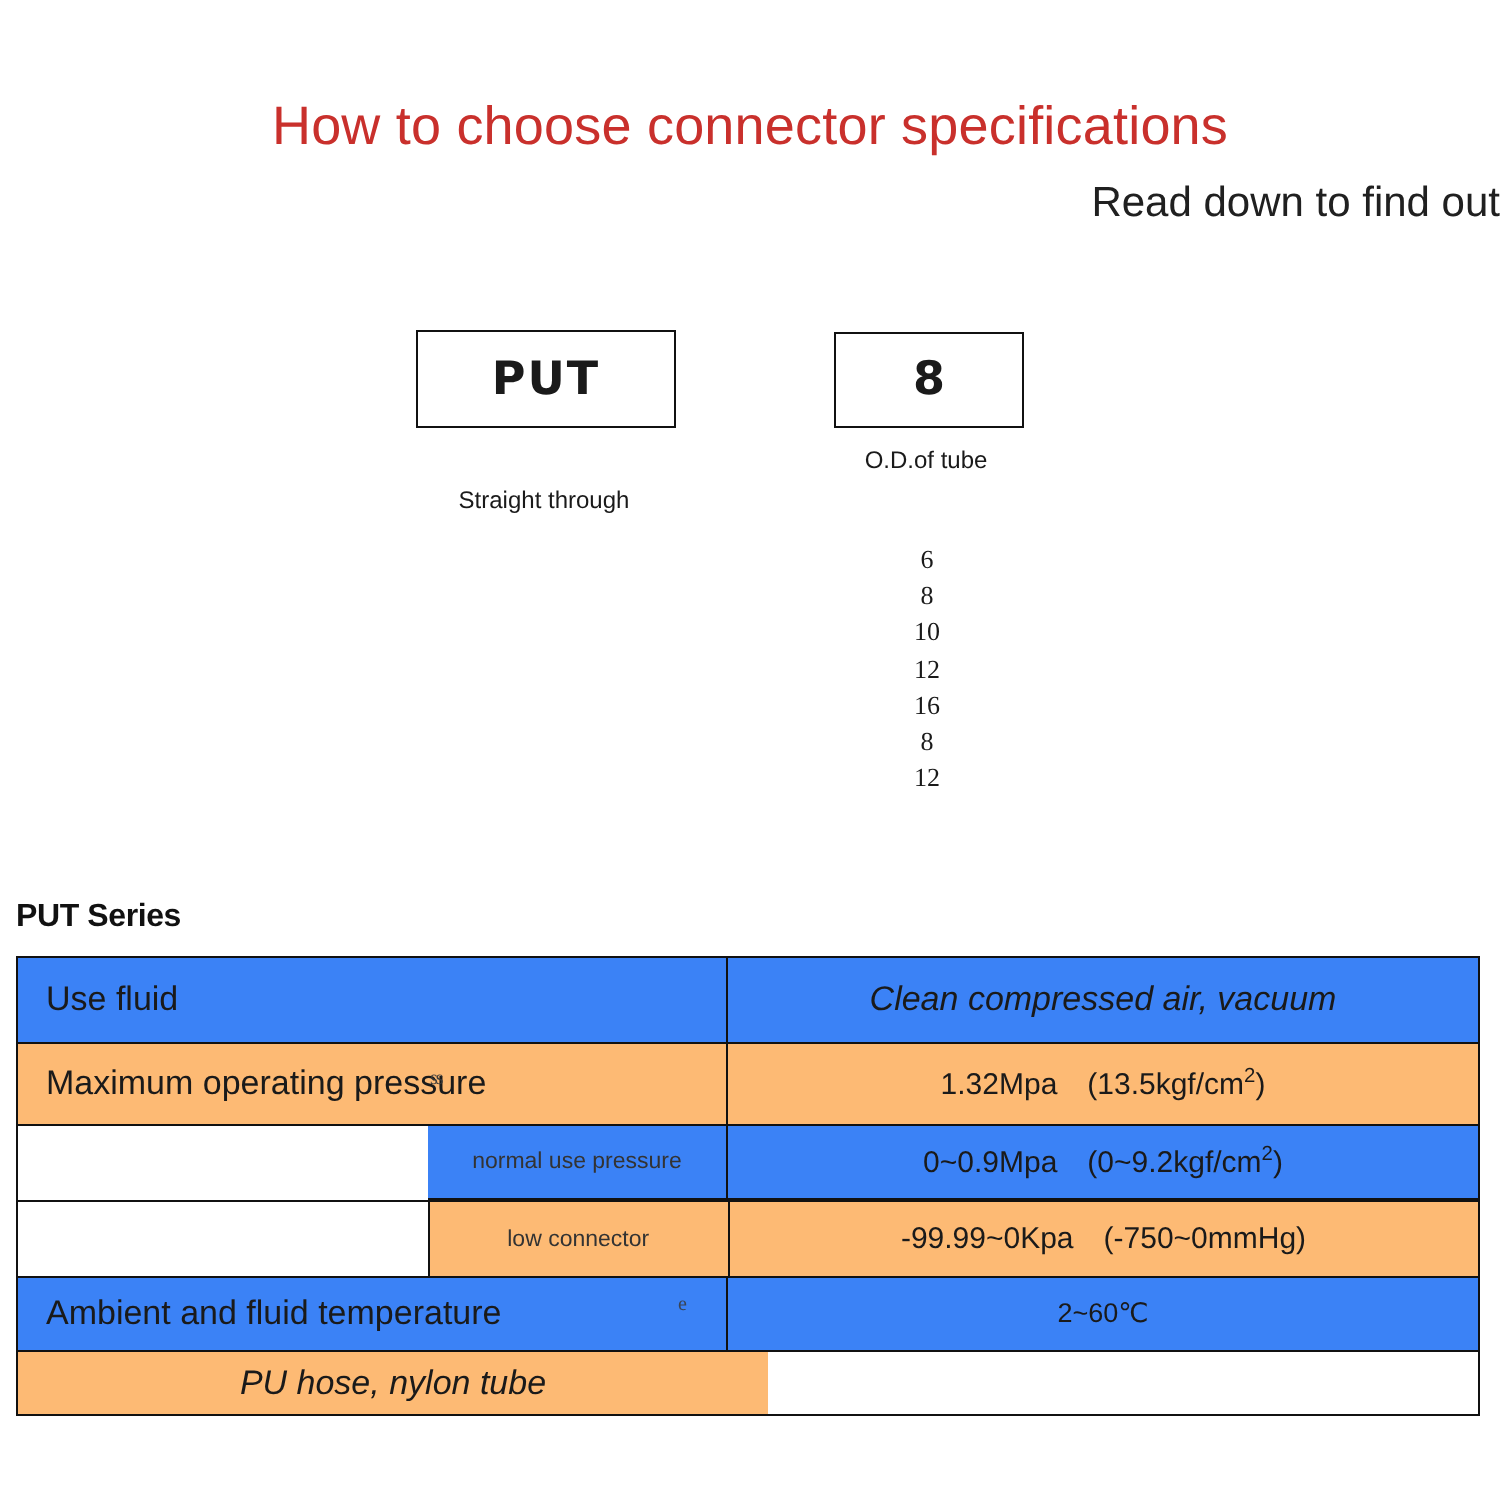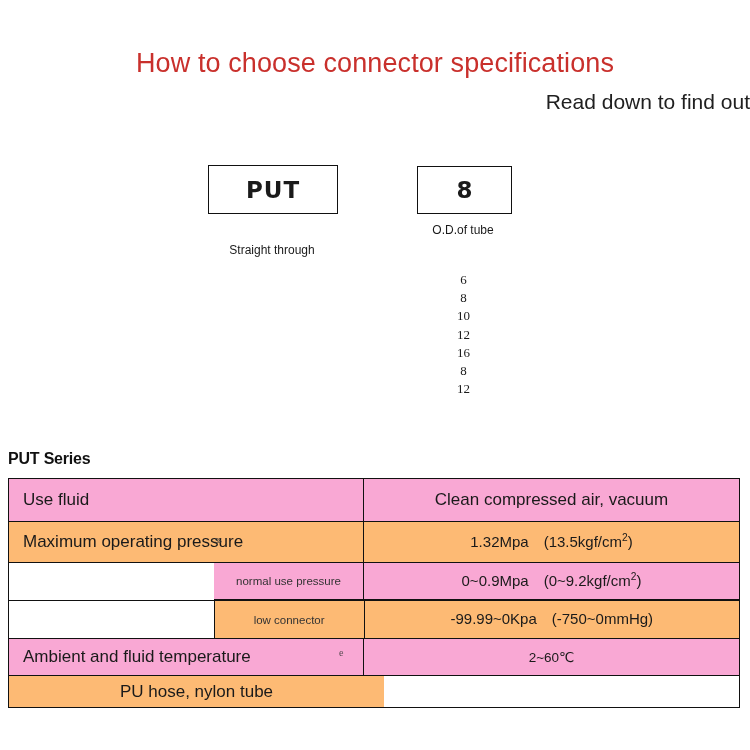--- a/index.html
+++ b/index.html
@@ -102,33 +102,33 @@
     color:#1a1a1a;
     text-align:center;
   }
   .cell-sublabel{
     box-sizing:border-box;
     display:flex;align-items:center;justify-content:center;
     font-size:11.5px;
     color:#333;
     text-align:center;
   }
-  .beige{background:#f9a8d4;}
+  .beige{background:#3b82f6;}
   .white{background:#fdba74;}
   .bdr-b{border-bottom:1.3px solid #111;}
   .bdr-r{border-right:1.3px solid #111;}
 
   
   .col-a{width:355px;}
   .col-b{width:375px;}
   .col-sub{width:150px;}
   .col-a-narrow{width:205px;}
 
   
-  .v-big{font-size:17px;}
+  .v-big{font-size:17px;font-style:italic;}
   .v-mid{font-size:15px;}
   .v-small{font-size:13.5px;}
   sup{font-size:.68em;vertical-align:super;line-height:0;}
 
   
   .artifact{
     position:absolute;
     color:#3a3a3a;
     font-family:"Liberation Serif","DejaVu Serif",serif;
     pointer-events:none;

